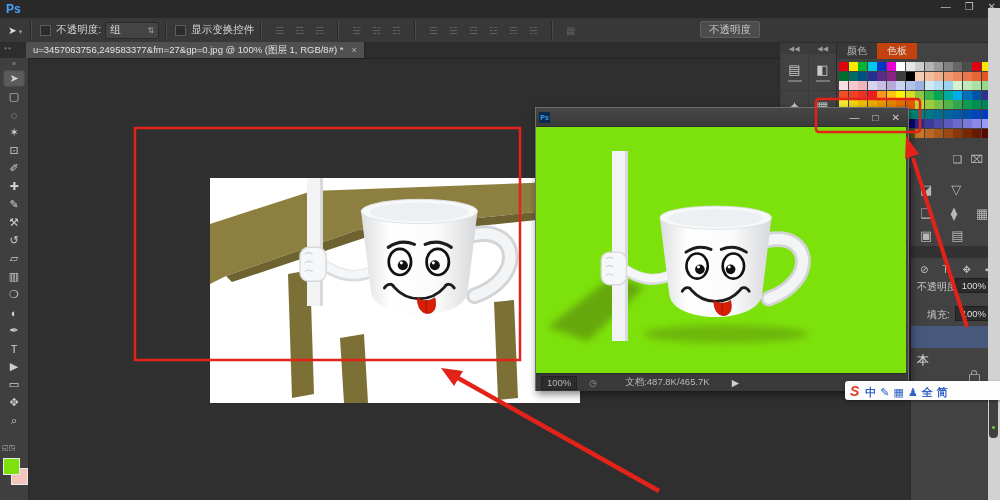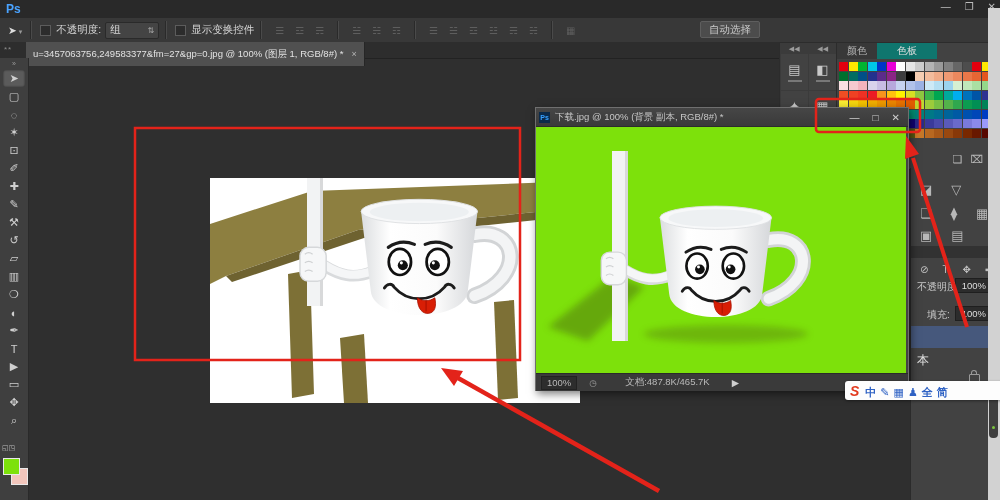--- a/index.html
+++ b/index.html
@@ -17,21 +17,21 @@
     border-bottom:1px solid #242424;display:flex;align-items:center;color:#d6d6d6;font-size:10.5px;}
   .sep{width:1px;height:18px;background:#2a2a2a;border-right:1px solid #4a4a4a;margin:0 6px;}
   .cbx{width:9px;height:9px;background:#2c2c2c;border:1px solid #5c5c5c;margin:0 5px 0 2px;display:inline-block;}
   .dd{background:#444;border:1px solid #2a2a2a;border-radius:2px;height:15px;min-width:44px;
     display:flex;align-items:center;justify-content:space-between;padding:0 4px;margin-left:4px;}
   .glyphrow{display:flex;gap:5px;margin:0 4px;color:#5e5e5e;font-size:10px;}
   #workspace-btn{background:#4c4c4c;border:1px solid #5e5e5e;border-radius:2px;height:15px;
     padding:0 8px;display:flex;align-items:center;color:#c9c9c9;position:absolute;left:700px;top:3px;}
   #tabbar{left:0;top:42px;width:1000px;height:16px;background:#2d2d2d;border-bottom:1px solid #222;}
   #tabstub{left:4px;top:45px;color:#8b8b8b;font-size:8px;letter-spacing:1px;}
-  #doctab{left:26px;top:42px;height:24px;background:#505050;color:#e2e2e2;font-size:9.5px;
+  #doctab{left:26px;top:42px;height:16px;background:#505050;color:#e2e2e2;font-size:9.5px;
     display:flex;align-items:center;padding:0 7px;gap:8px;border-right:1px solid #262626;}
   #doctab .x{color:#b5b5b5;font-size:9px;}
   
   #toolbar{left:0;top:58px;width:28px;height:442px;background:#3f3f3f;border-right:1px solid #2a2a2a;}
   #toolbar .chev{color:#9a9a9a;font-size:7px;text-align:center;height:11px;line-height:11px;}
   .tool{width:22px;height:17px;margin:1px auto 0;display:flex;align-items:center;justify-content:center;
     color:#cfcfcf;font-size:11px;border-radius:2px;}
   .tool.selected{background:#5b5b5b;box-shadow:inset 0 0 2px #222;}
   #fgbg{left:3px;top:455px;width:24px;height:34px;}
   #fg{left:0;top:3px;width:15px;height:15px;background:var(--fg_swatch);border:1px solid #e9e9e9;z-index:2;}
@@ -41,21 +41,21 @@
   #main-canvas{left:210px;top:178px;width:370px;height:225px;background:#fff;overflow:hidden;}
   
   #dock{left:779px;top:42px;width:57px;height:126px;background:#3b3b3b;border:1px solid #2c2c2c;}
   #dock .hdr{display:flex;justify-content:space-around;color:#9a9a9a;font-size:7px;height:11px;line-height:11px;}
   #dock .cells{display:grid;grid-template-columns:27px 27px;gap:1px;padding-left:1px;}
   .dockcell{height:36px;background:#424242;display:flex;flex-direction:column;align-items:center;justify-content:center;color:#c9c9c9;font-size:13px;}
   .dockcell .lbl{width:14px;height:2px;background:#787878;margin-top:3px;}
   #swpanel{left:836px;top:42px;width:152px;height:126px;background:#424242;border:1px solid #2c2c2c;}
   #swtabs{display:flex;height:16px;font-size:10px;}
   #swtabs .t1{background:#383838;color:#b5b5b5;padding:1px 10px;}
-  #swtabs .t2{background:#0f766e;color:#e0e0e0;padding:1px 20px;}
+  #swtabs .t2{background:#c2410c;color:#e0e0e0;padding:1px 10px;}
   #swatchgrid{padding:3px 2px 0 2px;display:grid;grid-template-columns:repeat(16,9px);grid-auto-rows:9px;gap:0.5px;}
   .sw{width:9px;height:9px;}
   #swicons{position:absolute;right:6px;bottom:3px;color:#b9b9b9;font-size:11px;display:flex;gap:8px;}
   #layerspanel{left:910px;top:168px;width:78px;height:332px;background:#424242;border-left:1px solid #2b2b2b;}
   .iconrow{position:absolute;left:6px;display:flex;gap:13px;color:#b8b8b8;font-size:13px;}
   .iconrow.small{font-size:10px;gap:8px;color:#c0c0c0;}
   #darkbar{left:0;top:78px;width:78px;height:12px;background:#323232;}
   .plabel{position:absolute;font-size:10px;color:#c8c8c8;}
   .pvalbox{position:absolute;width:30px;height:13px;background:#2c2c2c;border:1px solid #1f1f1f;
     color:#ddd;font-size:9.5px;text-align:right;padding-right:3px;line-height:13px;}
@@ -169,21 +169,21 @@
         <span style="margin: 0px 3px;">☱</span>
         <span style="margin: 0px 3px;">☲</span>
         <span style="margin: 0px 3px;">☳</span>
         <span style="margin: 0px 3px;">☴</span>
         <span style="margin: 0px 3px;">☵</span>
       </span>
     <span class="sep"></span>
     <span class="glyphrow">
         <span style="margin: 0px 3px;">▦</span>
       </span>
-    <span id="workspace-btn">自动选择</span>
+    <span id="workspace-btn">不透明度</span>
   </div>
 
   <div id="tabbar" class="abs"></div>
   <div id="tabstub" class="abs">**</div>
   <div id="doctab" class="abs">
     <span>u=3457063756,249583377&amp;fm=27&amp;gp=0.jpg @ 100% (图层 1, RGB/8#) *</span>
     <span class="x">×</span>
   </div>
 
   <div id="toolbar" class="abs">
@@ -422,21 +422,20 @@
     <span class="plabel" style="left:16px;top:140px">填充:</span>
     <span class="pvalbox" style="left:44px;top:138px">100%</span>
     <div id="bluerow" class="abs"></div>
     <span id="layername" class="abs">本</span>
     <div id="minilock" class="abs"></div>
   </div>
 
   <div id="floatwin" class="abs">
     <div id="ftitle">
       <span id="fico">Ps</span>
-      <span>下载.jpg @ 100% (背景 副本, RGB/8#) *</span>
       <span id="fctrl">
         <span>—</span>
         <span>□</span>
         <span>✕</span>
       </span>
     </div>
     <div id="fcanvas">
       <svg width="370" height="246">
         <path d="M12,200 L78,148 L108,160 L52,214 Z" fill="#4f7008" opacity="0.5" filter="url(#blurf)"></path>
         <ellipse cx="190" cy="207" rx="82" ry="9" fill="#557207" opacity="0.38" filter="url(#blurf)"></ellipse>

